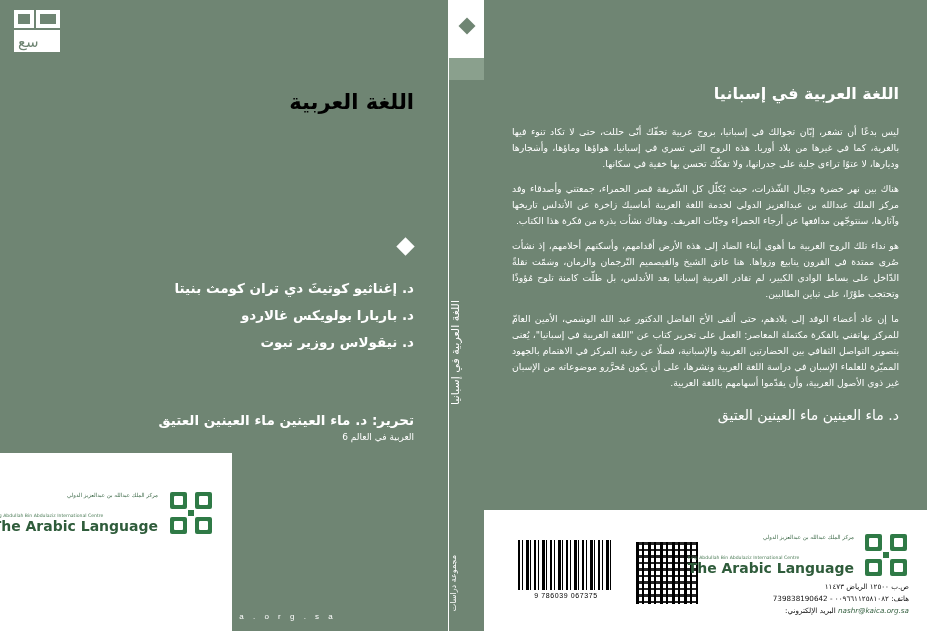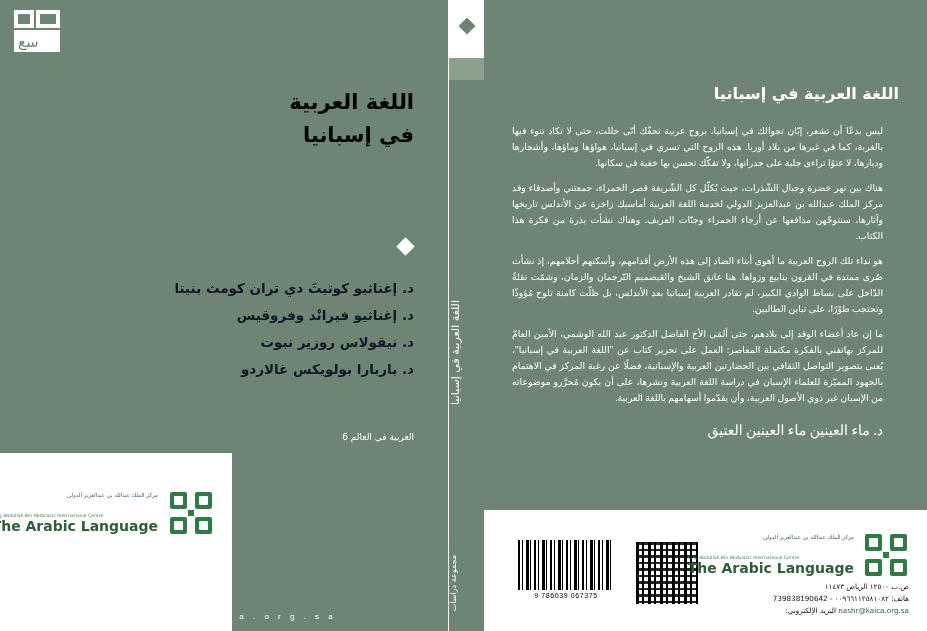--- a/index.html
+++ b/index.html
@@ -193,21 +193,21 @@
     position: absolute;
     right: 28px;
     left: 28px;
     top: 124px;
     color: #ffffff;
     direction: rtl;
     text-align: justify;
     font-size: 9.3px;
     line-height: 1.72;
   }
-  .blurb p { margin: 0 16px 9px 0; font-family: Liberation Serif, serif; }
+  .blurb p { margin: 0 0 9px 0; }
   .blurb .author-line {
     margin-top: 12px;
     font-size: 14px;
   }
 
   .front-bottom-area {
     position: absolute;
     left: 0;
     bottom: 0;
     width: 443px;
@@ -262,21 +262,21 @@
     position: absolute;
     right: 18px;
     bottom: 14px;
     direction: rtl;
     text-align: right;
     font-size: 7.2px;
     line-height: 1.65;
     color: #111;
     margin-left: 28px;
   }
-  .contact .mail-val { color: #2f5c3b; }
+  .contact .mail-val { color: #2f5c3b; font-style: italic; }
 
   
   .bc-title {
     position: absolute;
     right: 34px;
     top: 86px;
     color: #000000;
     direction: rtl;
     text-align: right;
     font-size: 21px;
@@ -291,21 +291,21 @@
     width: 13px;
     height: 13px;
     background: #ffffff;
     transform: rotate(45deg);
   }
   .bc-authors {
     position: absolute;
     right: 34px;
     left: 30px;
     top: 275px;
-    color: #0f172a;
+    color: #ffffff;
     direction: rtl;
     text-align: right;
     font-size: 13.5px;
     font-weight: bold;
     line-height: 2.0;
   }
   .bc-editor {
     position: absolute;
     right: 34px;
     top: 412px;
@@ -346,32 +346,31 @@
         <rect x="22" y="0" width="24" height="18" fill="#ffffff"></rect>
         <rect x="0" y="20" width="46" height="22" fill="#ffffff"></rect>
         <rect x="4" y="4" width="12" height="10" fill="#6f8573"></rect>
         <rect x="26" y="4" width="16" height="10" fill="#6f8573"></rect>
         <text x="4" y="37" font-size="15" font-family="DejaVu Sans" fill="#6f8573">سع</text>
       </svg>
     </div>
 
     <div class="bc-title">
       <div>اللغة العربية</div>
-      <div>في إسبانيا</div>
     </div>
 
     <div class="bc-diamond"></div>
 
     <div class="bc-authors">
       <div>د. إغناثيو كوتيثَ دي تران كومث بنيتا</div>
-      <div>د. إغناثيو فيرانْد وفروقيس</div>
+      <div>د. باربارا بولويكس غالاردو</div>
       <div>د. نيقولاس روزير نبوت</div>
-      <div>د. باربارا بولويكس غالاردو</div>
-    </div>
-
+    </div>
+
+    <div class="bc-editor">تحرير: د. ماء العينين ماء العينين العتيق</div>
     <div class="bc-series">العربية في العالم 6</div>
 
     <div class="back-white-strip"></div>
 
     <div class="back-logo-box">
       <div class="kaica-mark">
         <svg width="46" height="46" viewBox="0 0 46 46" xmlns="http://www.w3.org/2000/svg">
           <g fill="#2f7a46">
             <rect x="2" y="2" width="17" height="17" rx="2"></rect>
             <rect x="27" y="2" width="17" height="17" rx="2"></rect>

